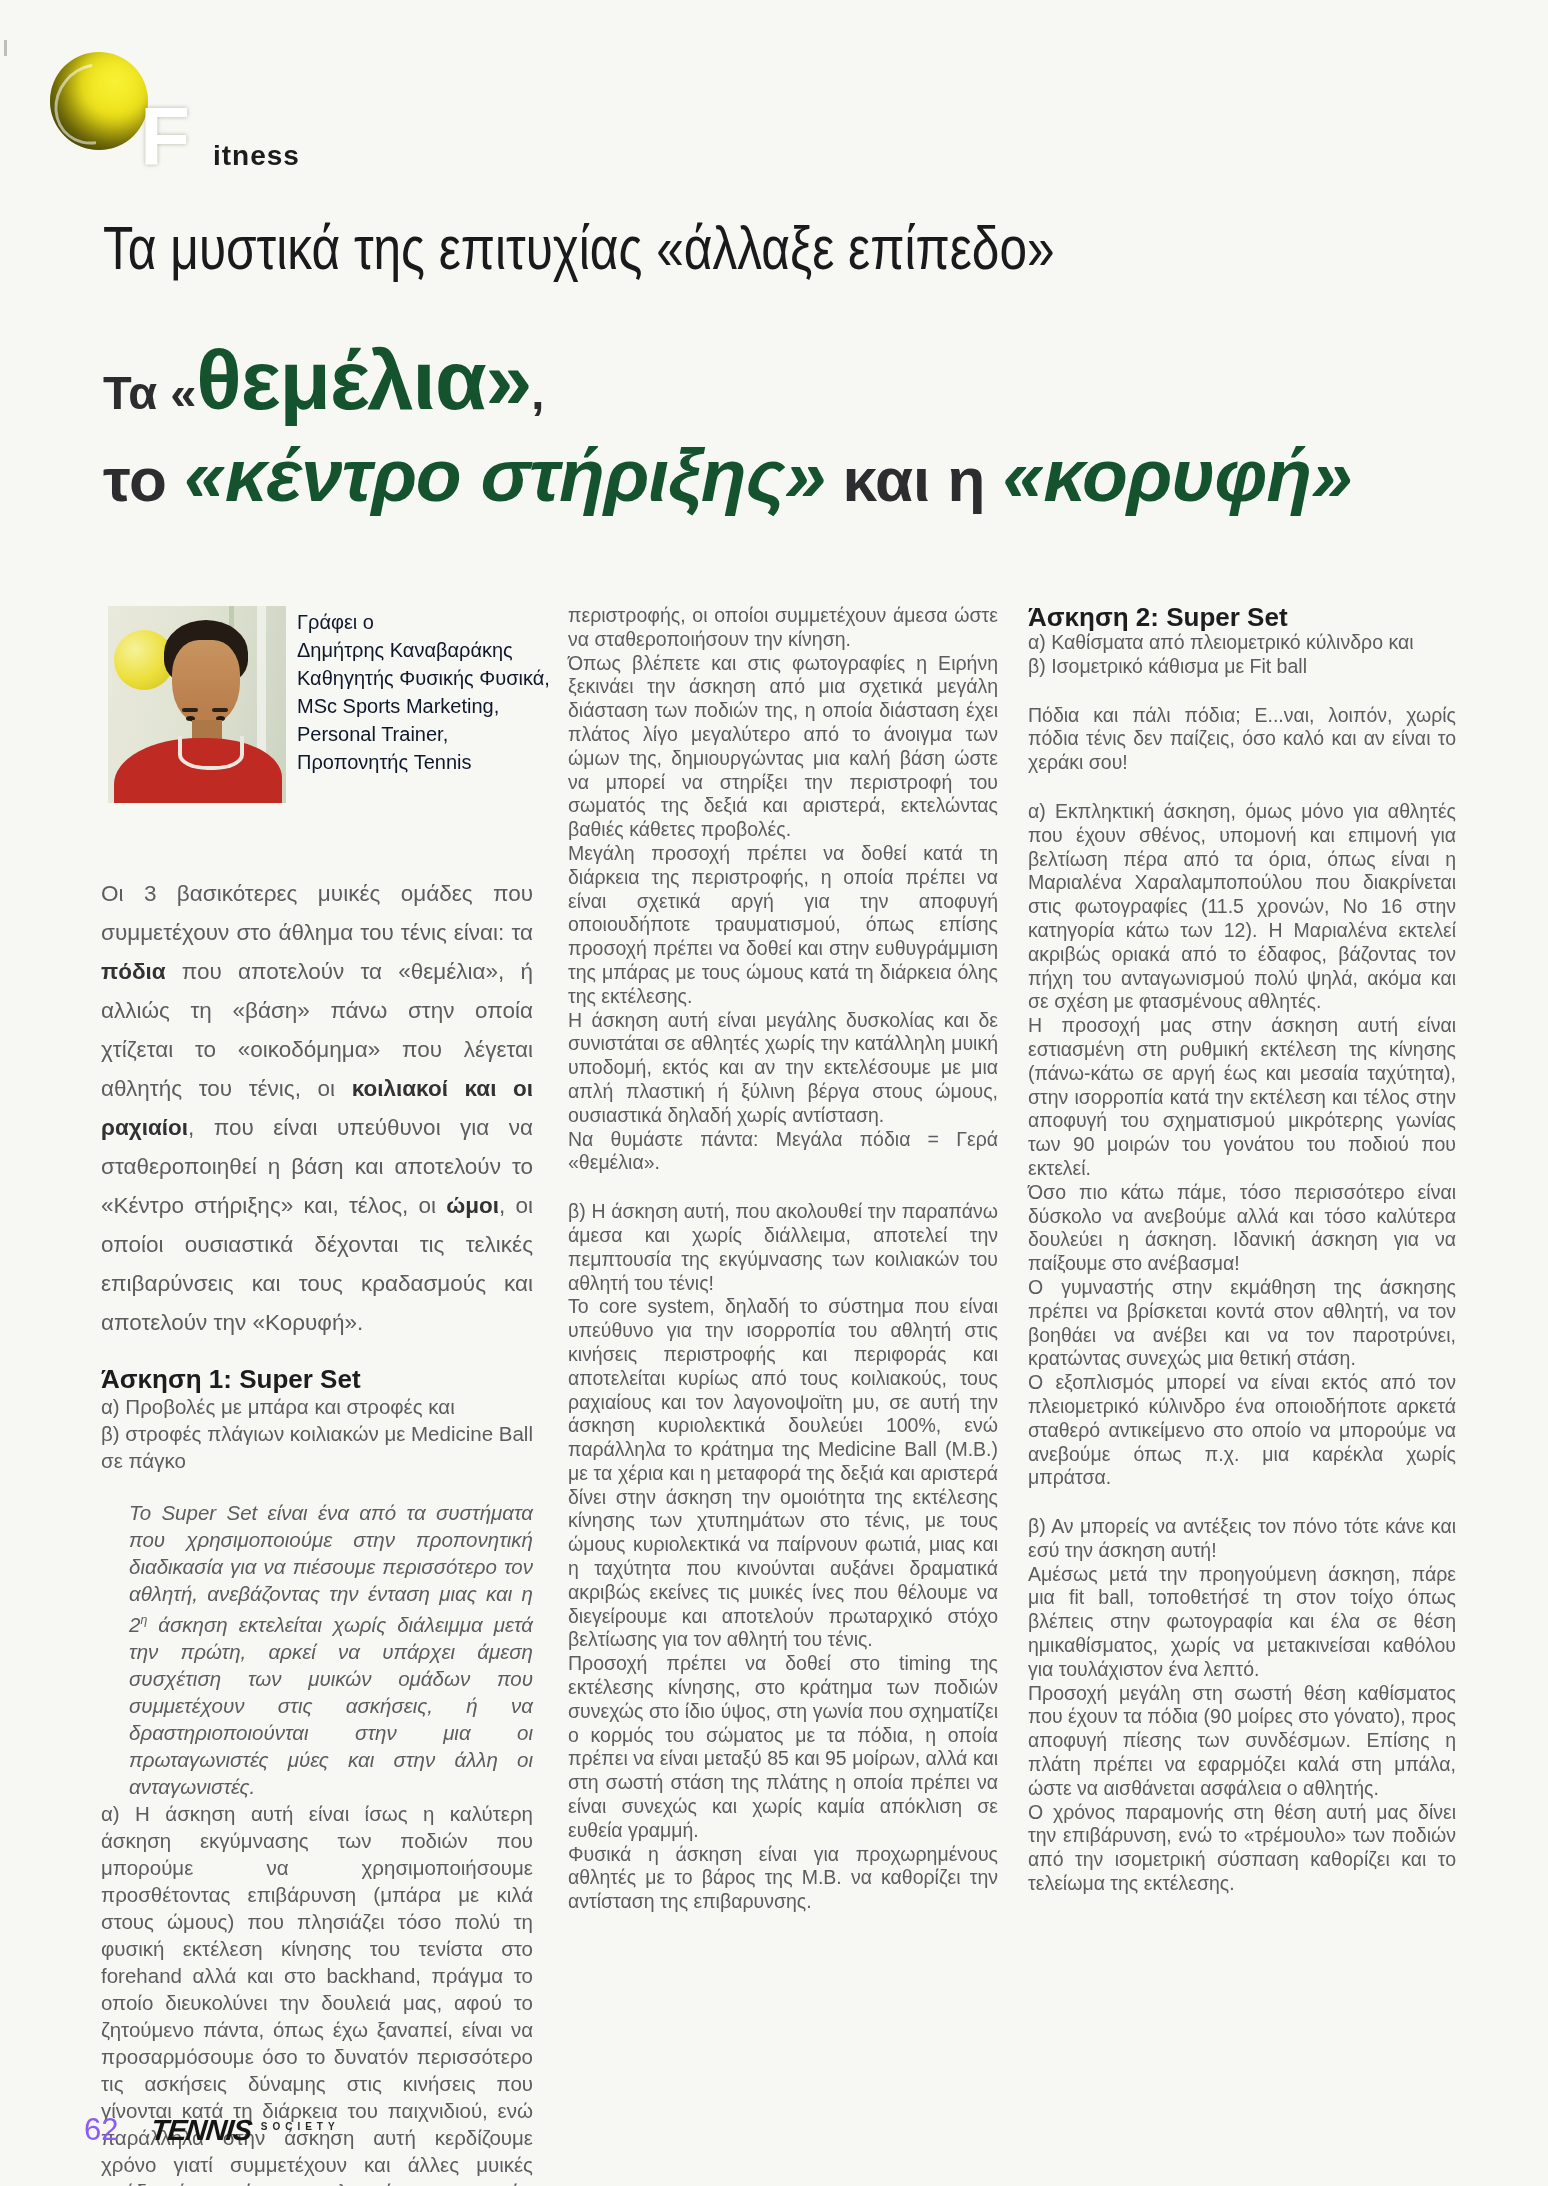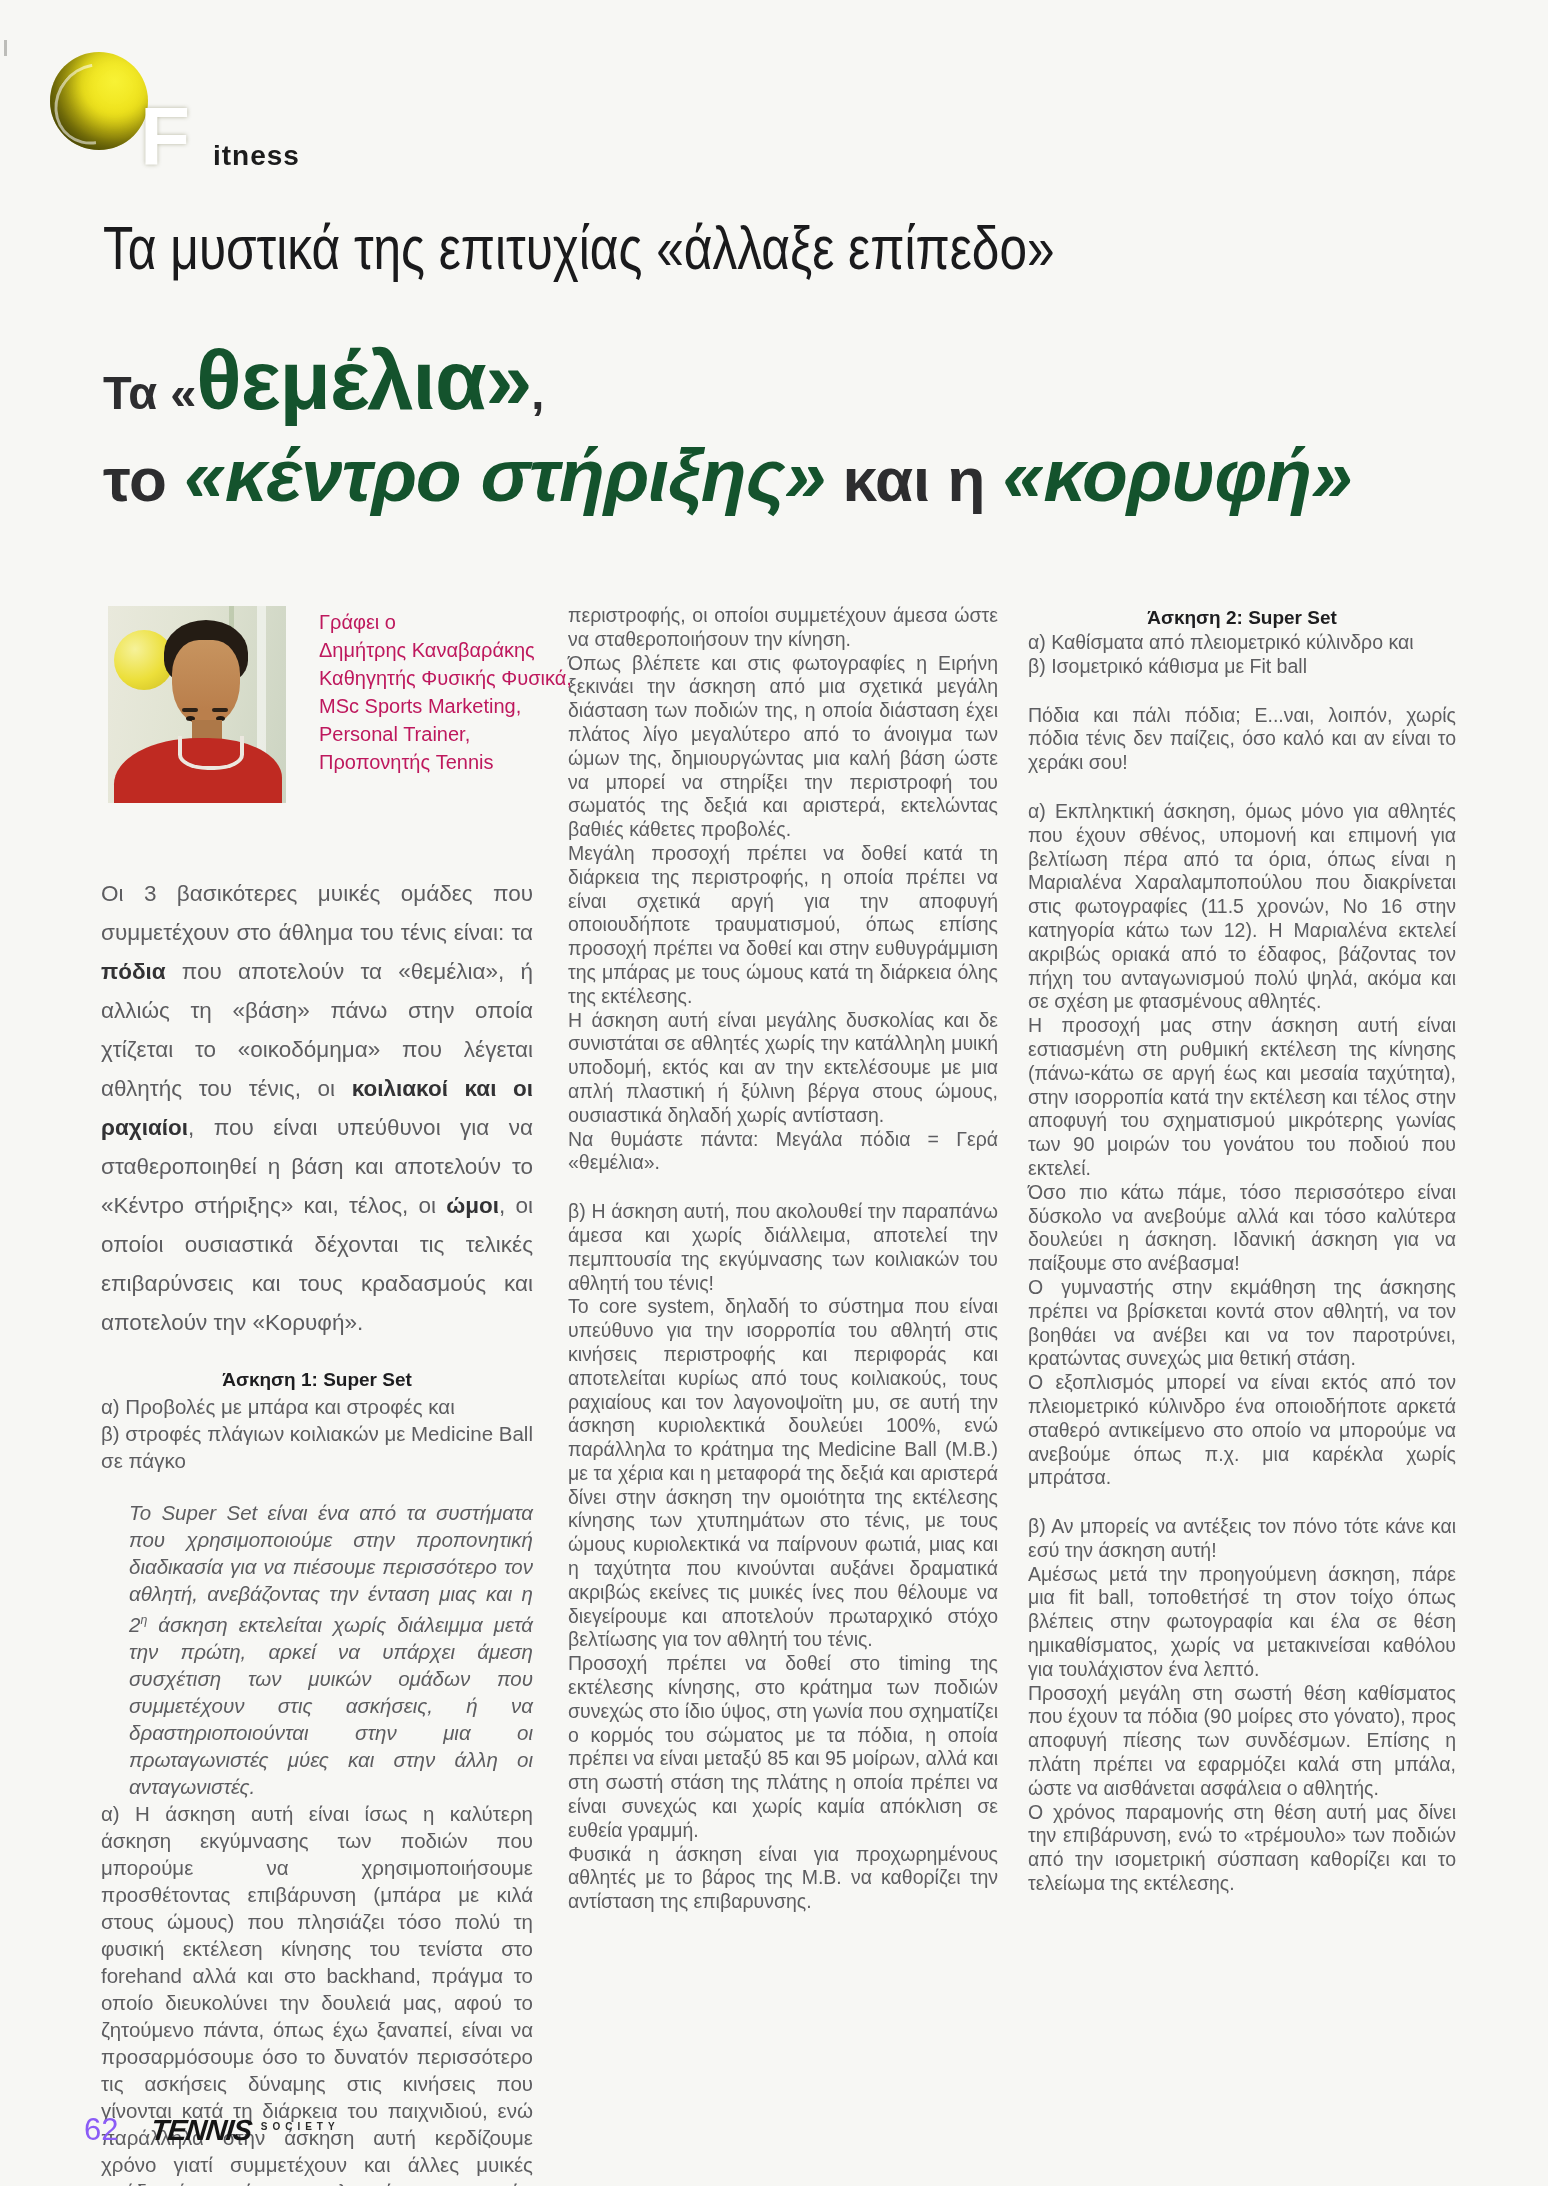--- a/index.html
+++ b/index.html
@@ -53,34 +53,34 @@
   .ph-hair{position:absolute;left:56px;top:14px;width:84px;height:66px;border-radius:52% 52% 40% 40%;background:#241c14;}
   .ph-face{position:absolute;left:64px;top:34px;width:68px;height:86px;border-radius:46% 46% 58% 58%;
     background:linear-gradient(180deg,#c7945f 0%,#ba7f4c 80%);}
   .ph-brow{position:absolute;width:16px;height:4px;background:#2c2117;border-radius:2px;top:68px;}
   .ph-eye{position:absolute;width:9px;height:5px;background:#201812;border-radius:50%;top:76px;}
   .ph-neck{position:absolute;left:84px;top:114px;width:30px;height:26px;background:#ad7848;}
   .ph-shirt{position:absolute;left:6px;top:132px;width:168px;height:66px;
     border-radius:50% 44% 0 0/70% 60% 0 0;background:#bf2a22;}
   .ph-collar{position:absolute;left:70px;top:130px;width:58px;height:30px;
     border:4px solid #ece8e0;border-top:none;border-radius:0 0 45% 45%;background:transparent;}
-  .author-caption{position:absolute;left:319px;top:608px;width:300px;
-    font-size:20px;line-height:28px;color:#be185d;}
+  .author-caption{position:absolute;left:297px;top:608px;width:300px;
+    font-size:20px;line-height:28px;color:#0f172a;}
   
   .col{position:absolute;color:#5d5d60;}
   #col1{left:101px;top:874px;width:432px;}
   #col2{left:568px;top:604px;width:430px;}
   #col3{left:1028px;top:604px;width:428px;}
   .p{text-align:justify;}
   .p.intro{font-size:22.5px;line-height:39px;}
   #col1 .p.body1,#col1 .p.italic,#col1 .line{font-size:20.5px;line-height:27px;}
   #col2 .p,#col3 .p,#col3 .line{font-size:19.5px;line-height:23.8px;}
   .p.italic{font-style:italic;margin-left:28px;}
   .line{text-align:left;}
-  .h{font-weight:bold;color:#1d1d1f;font-size:19px;line-height:27px;text-align:center;}
+  .h{font-weight:bold;color:#1d1d1f;font-size:26px;line-height:27px;text-align:left;}
   #col1 .h{margin-top:24px;}
   .gap{margin-top:25px;}
   .b{font-weight:bold;color:#323234;}
   sup{font-size:60%;}
   
   .footer{position:absolute;left:84px;top:2112px;height:40px;}
   .page-number{font-size:31px;color:#8b5cf6;vertical-align:middle;}
   .mag-logo{display:inline-block;margin-left:28px;vertical-align:middle;}
   .mag-name{font-size:29px;font-weight:bold;font-style:italic;color:#151515;letter-spacing:-1px;transform:skewX(-6deg);display:inline-block;}
   .mag-suffix{font-size:10px;font-weight:bold;letter-spacing:5px;color:#2a2a2a;position:relative;top:-10px;margin-left:5px;}

